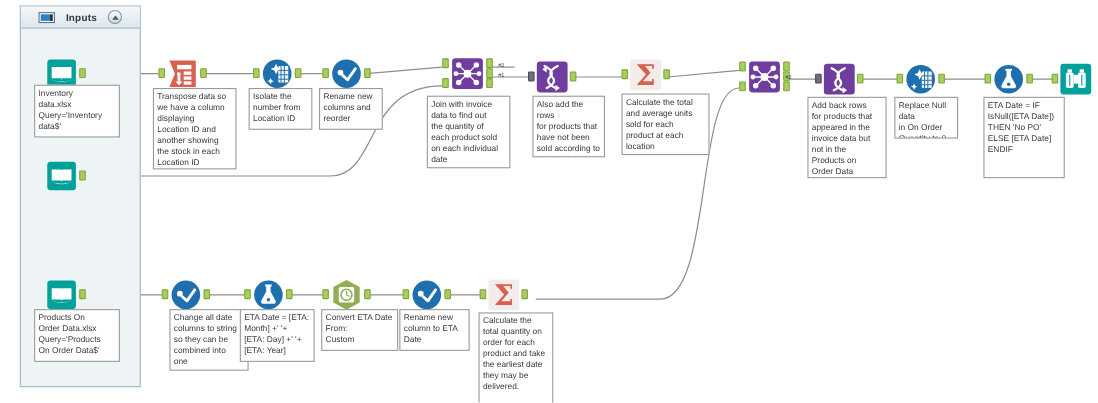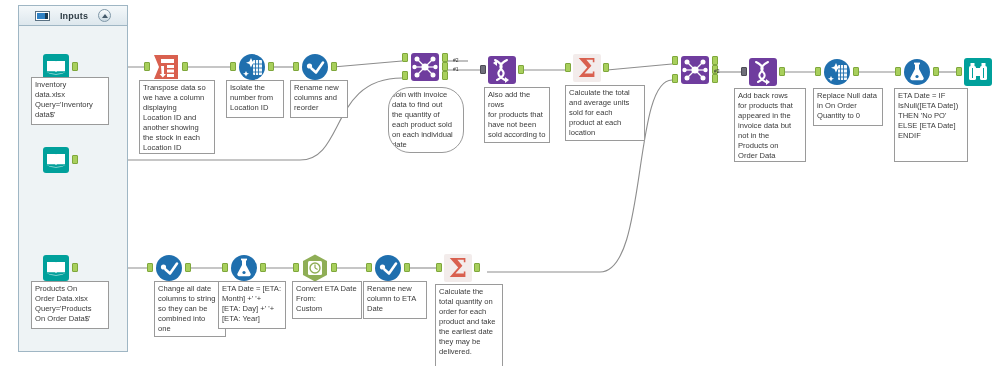--- a/index.html
+++ b/index.html
@@ -313,21 +313,21 @@
         <circle cx="25.5" cy="15" r="2.2" fill="#ffffff"></circle>
     </svg>
     <span class="anchor jl"></span>
     <span class="anchor jr"></span>
     <span class="anchor ol"></span>
     <span class="anchor oj"></span>
     <span class="anchor orr"></span>
   </div>
   <span class="anchor-lab" style="left:453px; top:57px;">#2</span>
   <span class="anchor-lab" style="left:453px; top:66px;">#1</span>
-  <div class="note" style="left:388px; top:87px; width:76px; height:66px;border-radius:22px;">Join with invoice
+  <div class="note" style="left:388px; top:87px; width:76px; height:66px;">Join with invoice
 data to find out
 the quantity of
 each product sold
 on each individual
 date</div>
 
   <div class="tool" style="left:487px; top:55px;">
     <svg class="glyph" viewBox="0 0 30 30">
       <rect x="1" y="1" width="28" height="28" rx="3" fill="#6f3d9e"></rect>
       <path d="M8 5 q10 5 5 10 q-5 5 5 10" stroke="#ffffff" stroke-width="2" fill="none" stroke-linecap="round"></path>
@@ -415,21 +415,21 @@
         <line x1="18.5" y1="8" x2="18.5" y2="23"></line>
         <line x1="21.5" y1="8" x2="21.5" y2="23"></line>
         <line x1="16" y1="12" x2="25" y2="12"></line>
         <line x1="16" y1="16" x2="25" y2="16"></line>
         <line x1="16" y1="20" x2="25" y2="20"></line>
       </g>
     </svg>
     <span class="anchor in"></span>
     <span class="anchor out"></span>
   </div>
-  <div class="note" style="left:813px; top:88px; width:70px; height:38px;">Replace Null data
+  <div class="note" style="left:813px; top:88px; width:58px; height:38px;">Replace Null data
 in On Order
 Quantity to 0</div>
 
   <div class="tool" style="left:902px; top:57px;">
     <svg class="glyph" viewBox="0 0 30 30">
       <circle cx="15" cy="15" r="13" fill="#1f6fae"></circle>
       <path d="M13 7 h4 v5 l4.5 8.5 a1.8 1.8 0 0 1 -1.6 2.7 h-9.8 a1.8 1.8 0 0 1 -1.6 -2.7 l4.5 -8.5 z" fill="#ffffff"></path>
       <circle cx="15" cy="19.5" r="1.6" fill="#1f6fae"></circle>
       <rect x="12" y="5.6" width="6" height="1.8" fill="#ffffff"></rect>
     </svg>

